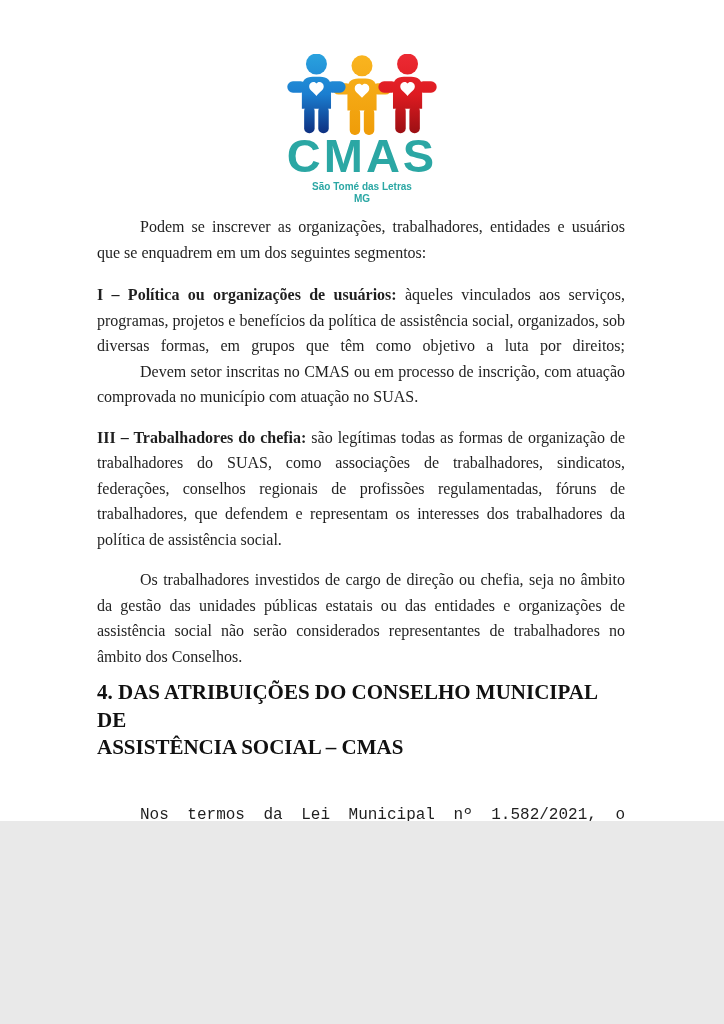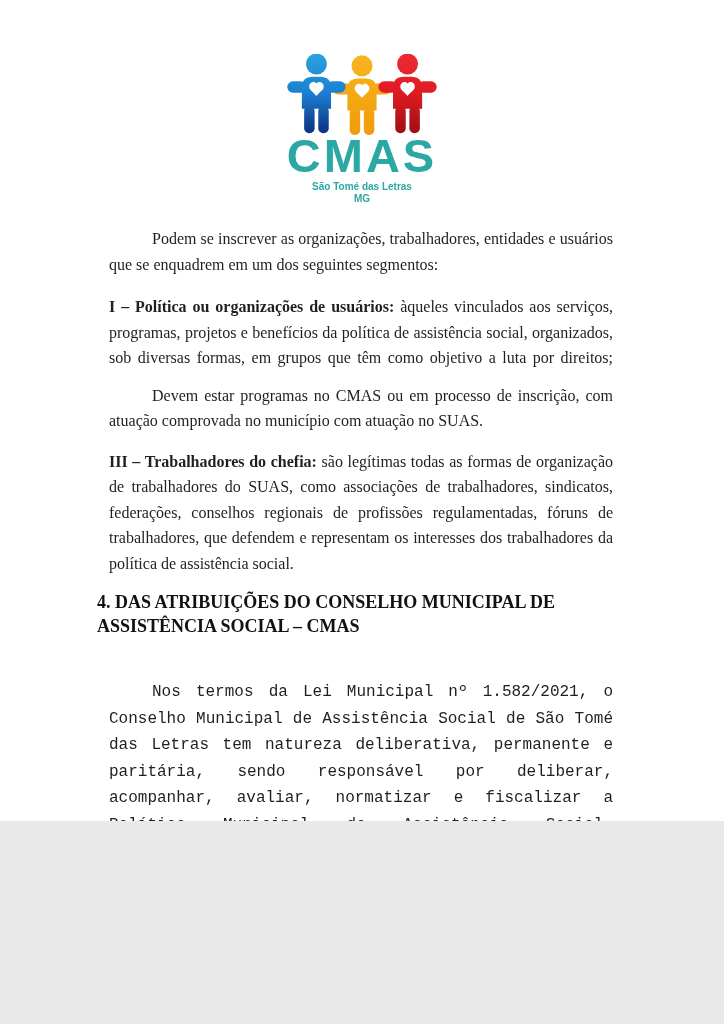--- a/index.html
+++ b/index.html
@@ -40,28 +40,28 @@
     color:#2ba7a4;
     text-align:center;
   }
   
   .body-text {
     padding:10px 99px 0 97px;
     font-size:16px;
     line-height:1.595;
     text-align:justify;
   }
-  .body-text p { margin:12px; }
+  .body-text p { margin:0; }
   .indent { text-indent:43px; }
   .mb-md { margin-bottom:15px !important; }
   .mb-lg { margin-bottom:17px !important; }
   .force-last { text-align-last:justify; }
   .section-heading {
     margin:10px 0 0 0;
-    font-size:18px;
+    font-size:21px;
     font-weight:bold;
     line-height:1.3;
     color:#111;
     white-space:pre-line;
     text-align:left;
     max-width:520px;
   }
   .section4-body {
     margin-top:41px !important;
     line-height:1.66;
@@ -118,24 +118,25 @@
     <div class="logo-state">MG</div>
   </header>
 
   <main class="body-text">
 
     <p class="indent mb-lg">Podem se inscrever as organizações, trabalhadores, entidades e usuários  que se enquadrem em um dos seguintes segmentos:</p>
 
     <p class="force-last"><strong>I – Política ou organizações de usuários:</strong> <span>àqueles vinculados aos serviços, programas, projetos e benefícios da política de assistência social, organizados, sob diversas formas, em grupos que têm como objetivo a luta por direitos;</span></p>
 
 
-    <p class="indent mb-md">Devem estar programas no CMAS ou em processo de inscrição, com atuação comprovada no município com atuação no SUAS.</p>
+    <p class="indent mb-md">Devem setor inscritas no CMAS ou em processo de inscrição, com atuação comprovada no município com atuação no SUAS.</p>
 
     <p class="mb-md"><strong>III – Trabalhadores do chefia:</strong> <span>são legítimas todas as formas de organização de trabalhadores do SUAS, como associações de trabalhadores, sindicatos, federações, conselhos regionais de profissões regulamentadas, fóruns de trabalhadores, que defendem e representam os interesses dos trabalhadores da política de assistência social.</span></p>
 
+    <p class="indent">Os trabalhadores investidos de cargo de direção ou chefia, seja no âmbito da gestão das unidades públicas estatais ou das entidades e organizações de assistência social não serão considerados representantes de trabalhadores no âmbito dos Conselhos.</p>
 
     <h2 class="section-heading">4. DAS ATRIBUIÇÕES DO CONSELHO MUNICIPAL DE
 ASSISTÊNCIA SOCIAL – CMAS</h2>
 
     <p class="indent section4-body">Nos termos da Lei Municipal nº 1.582/2021, o Conselho Municipal de Assistência Social de São Tomé das Letras tem natureza deliberativa, permanente e paritária, sendo responsável por deliberar, acompanhar, avaliar, normatizar e fiscalizar a Política Municipal de Assistência Social, respeitadas as diretrizes do Sistema Único de Assistência Social – SUAS e da Lei Orgânica da Assistência Social – LOAS.</p>
 
   </main>
 </div>
 
 </body></html>

